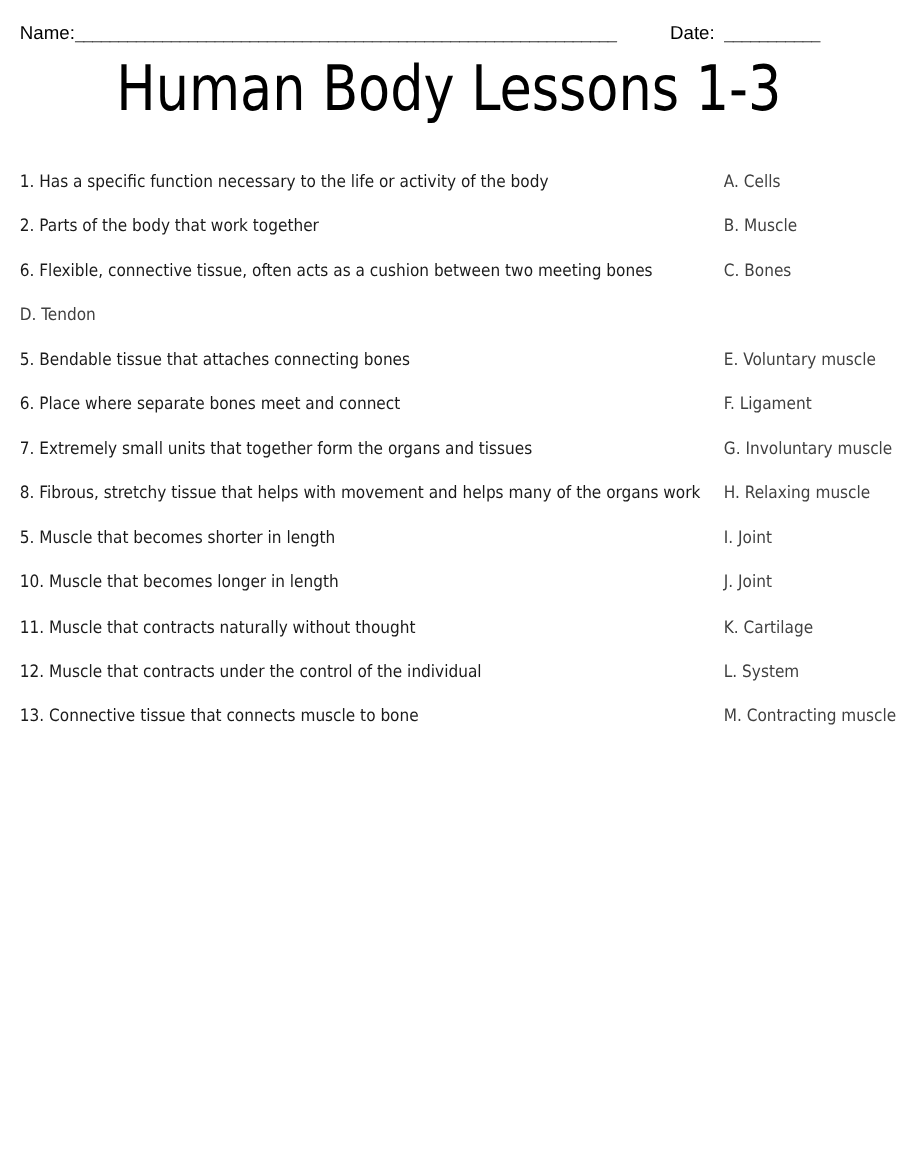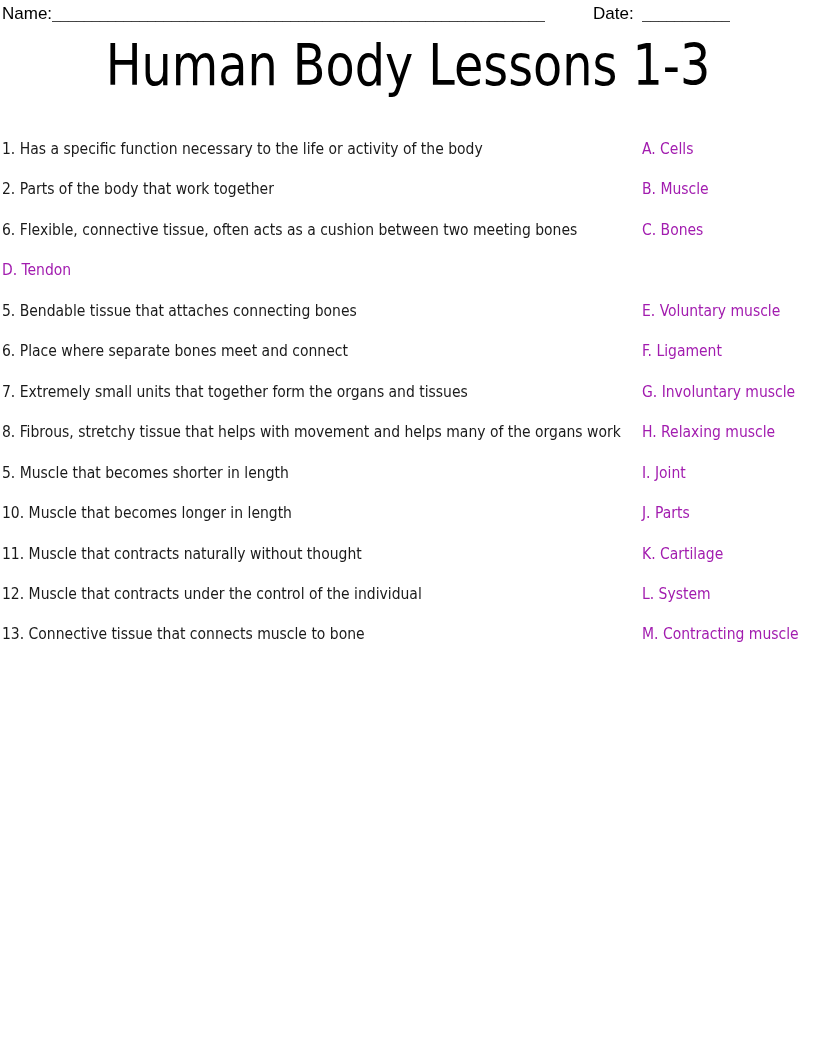--- a/index.html
+++ b/index.html
@@ -12,21 +12,21 @@
     height: 1056px;
     font-family: "DejaVu Sans Condensed", "Liberation Sans Narrow", "Liberation Sans", sans-serif;
     color: #1a1a1a;
     overflow: hidden;
     position: relative;
   }
   .page {
     width: 816px;
     height: 1056px;
     box-sizing: border-box;
-    padding: 0;
+    padding: 16px;
     position: relative;
   }
 
   
   .meta-row {
     display: flex;
     align-items: baseline;
     padding: 4px 4px 0 2px;
     font-family: "Liberation Sans", sans-serif;
     font-size: 17px;
@@ -89,21 +89,21 @@
     font-size: 15.5px;
     line-height: 1.45;
     color: #1a1a1a;
     padding-right: 8px;
     box-sizing: border-box;
   }
   .a-cell {
     flex: 1 1 auto;
     font-size: 15.5px;
     line-height: 1.45;
-    color: #a21caf;
+    color: #404040;
     white-space: nowrap;
   }
 </style>
 </head>
 <body>
 
 <div class="page">
 
   <div class="meta-row">
     <span class="meta-label">Name:</span>
@@ -156,21 +156,21 @@
       <div class="a-cell">H. Relaxing muscle</div>
     </div>
 
     <div class="match-row">
       <div class="q-cell">5. Muscle that becomes shorter in length</div>
       <div class="a-cell">I. Joint</div>
     </div>
 
     <div class="match-row">
       <div class="q-cell">10. Muscle that becomes longer in length</div>
-      <div class="a-cell">J. Parts</div>
+      <div class="a-cell">J. Joint</div>
     </div>
 
     <div class="match-row">
       <div class="q-cell">11. Muscle that contracts naturally without thought</div>
       <div class="a-cell">K. Cartilage</div>
     </div>
 
     <div class="match-row">
       <div class="q-cell">12. Muscle that contracts under the control of the individual</div>
       <div class="a-cell">L. System</div>

